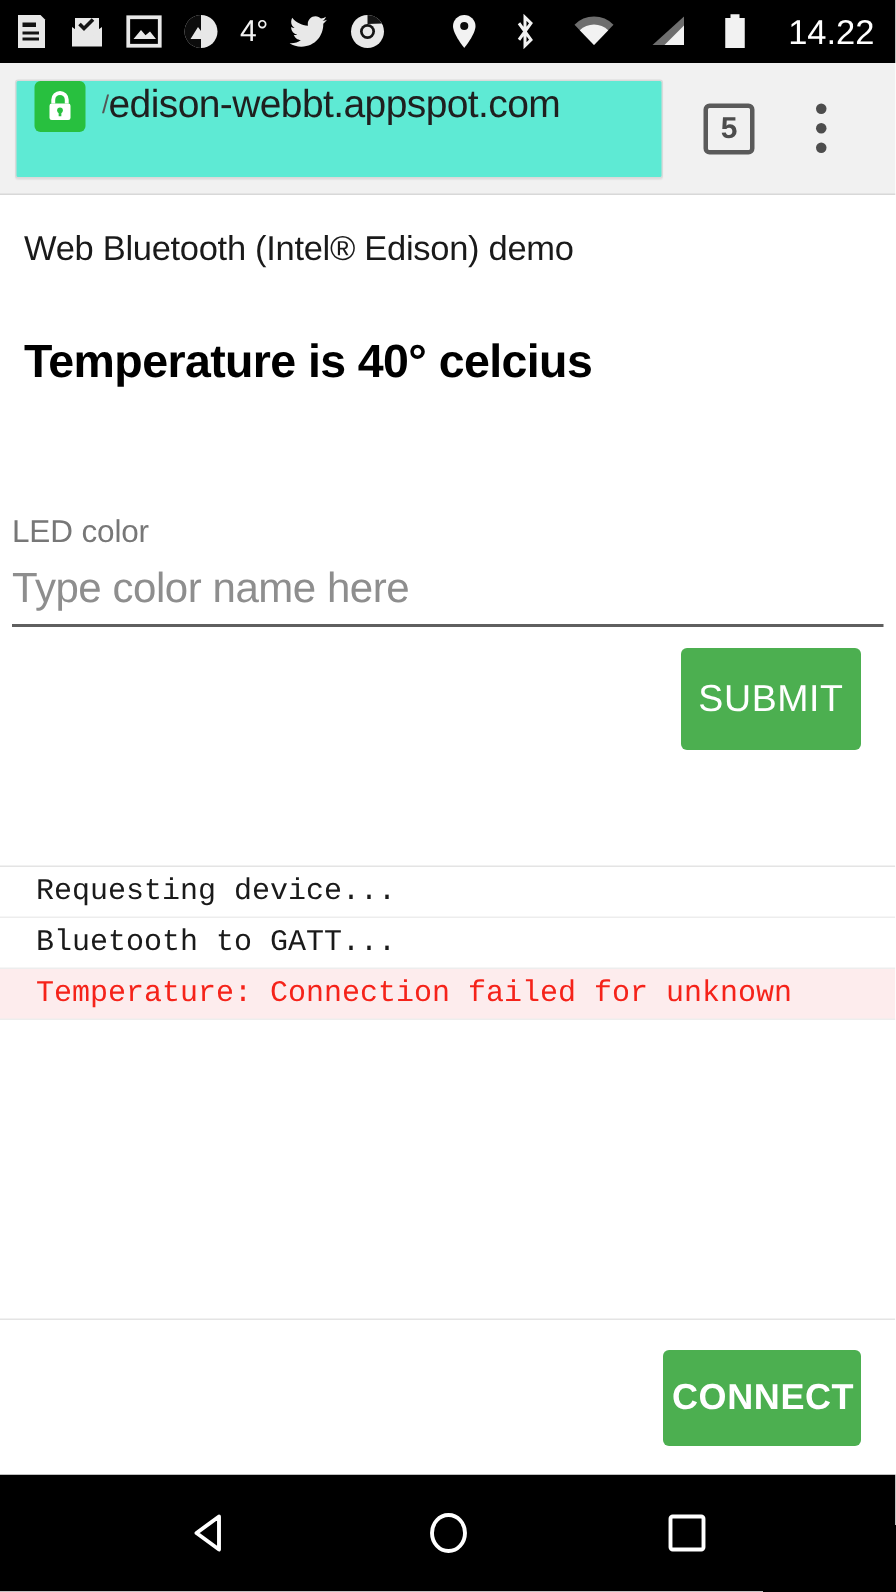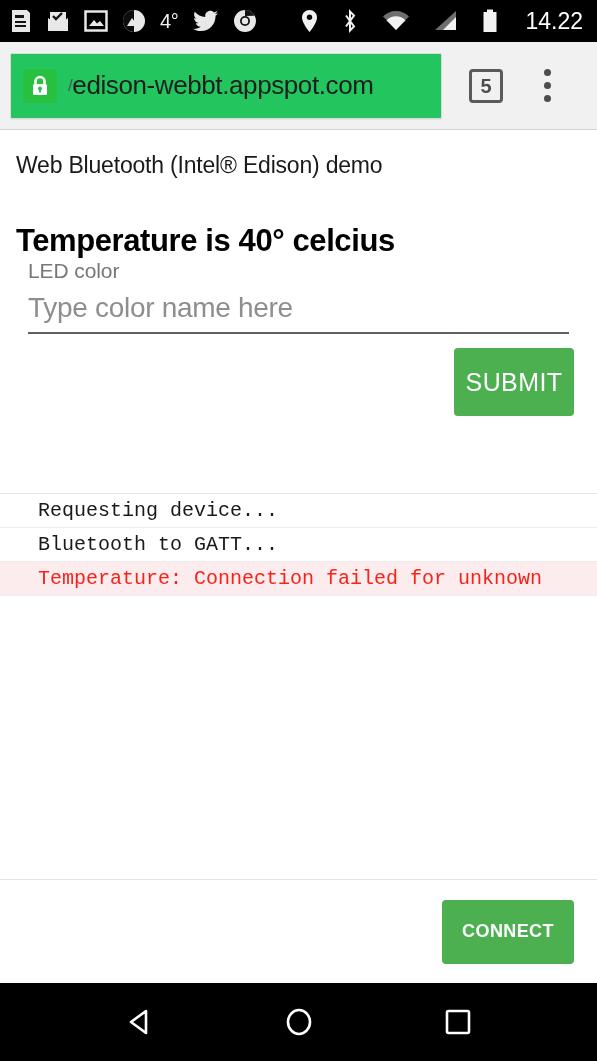--- a/index.html
+++ b/index.html
@@ -65,25 +65,25 @@
     display: flex;
     align-items: center;
     padding: 0 12px 0 10px;
     box-sizing: border-box;
     flex: none;
     border-bottom: 1px solid #d8d8d8;
   }
   #omnibox {
     flex: 1 1 auto;
     height: 66px;
-    background: #22c55e;
+    background: #5eead4;
     border: 1px solid #dadada;
     border-radius: 2px;
     display: flex;
-    align-items: center;
+    align-items: flex-start;
     padding: 0 12px;
     box-sizing: border-box;
     max-width: 432px;
     box-shadow: 0 1px 1px rgba(0,0,0,0.06);
   }
   #lock-icon {
     width: 34px;
     height: 34px;
     background: #28c03f;
     border-radius: 4px;
@@ -170,21 +170,22 @@
     letter-spacing: -0.4px;
   }
   #temperature-note {
     font-size: 23px;
     color: #1a1a1a;
     margin-top: 9px;
     letter-spacing: -0.2px;
   }
 
   #form-area {
-    padding: 0 28px;
+    margin-top: 84px;
+    padding: 0 8px;
   }
   #led-color-label {
     font-size: 21px;
     color: #777777;
     letter-spacing: -0.1px;
   }
   #led-color-input {
     display: block;
     width: 100%;
     box-sizing: border-box;
@@ -220,36 +221,36 @@
     letter-spacing: 0.4px;
   }
   #submit-button {
     width: 120px;
     height: 68px;
     font-size: 25px;
   }
   #connect-button {
     width: 132px;
     height: 64px;
-    font-size: 18px;
+    font-size: 24px;
     font-weight: bold;
   }
 
   
   #log-panel {
     margin-top: 77px;
     border-top: 1px solid #e4e4e4;
     flex: 1 1 auto;
     display: flex;
     flex-direction: column;
   }
   .log-row {
     height: 34px;
     line-height: 34px;
-    padding-left: 38px;
+    padding-left: 24px;
     font-family: "Liberation Mono", monospace;
     font-size: 20px;
     color: #1a1a1a;
     border-bottom: 1px solid #ededed;
     box-sizing: border-box;
     white-space: nowrap;
     letter-spacing: 0px;
   }
   .log-row.error {
     color: #f5231a;

